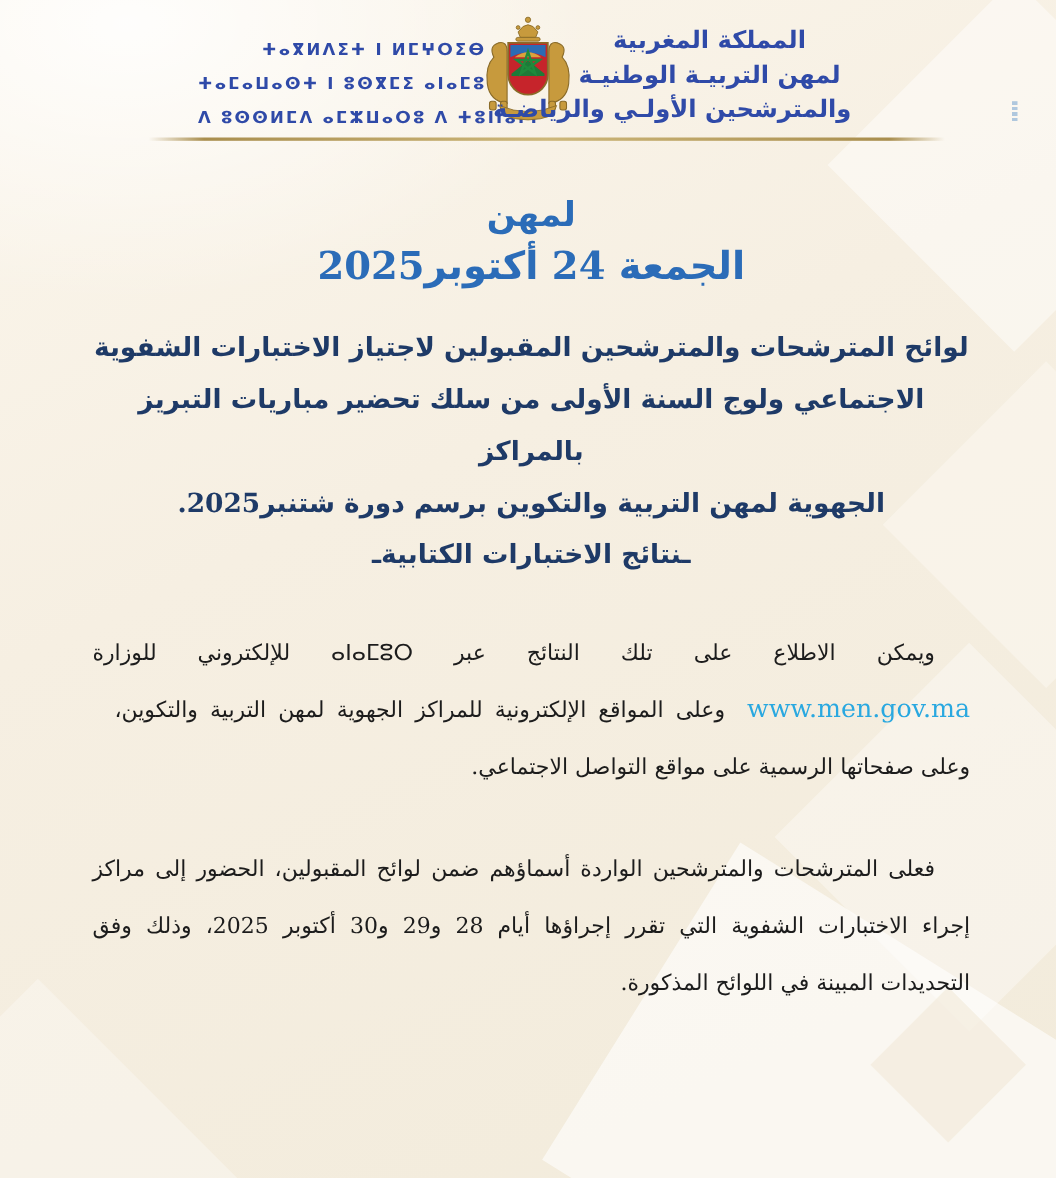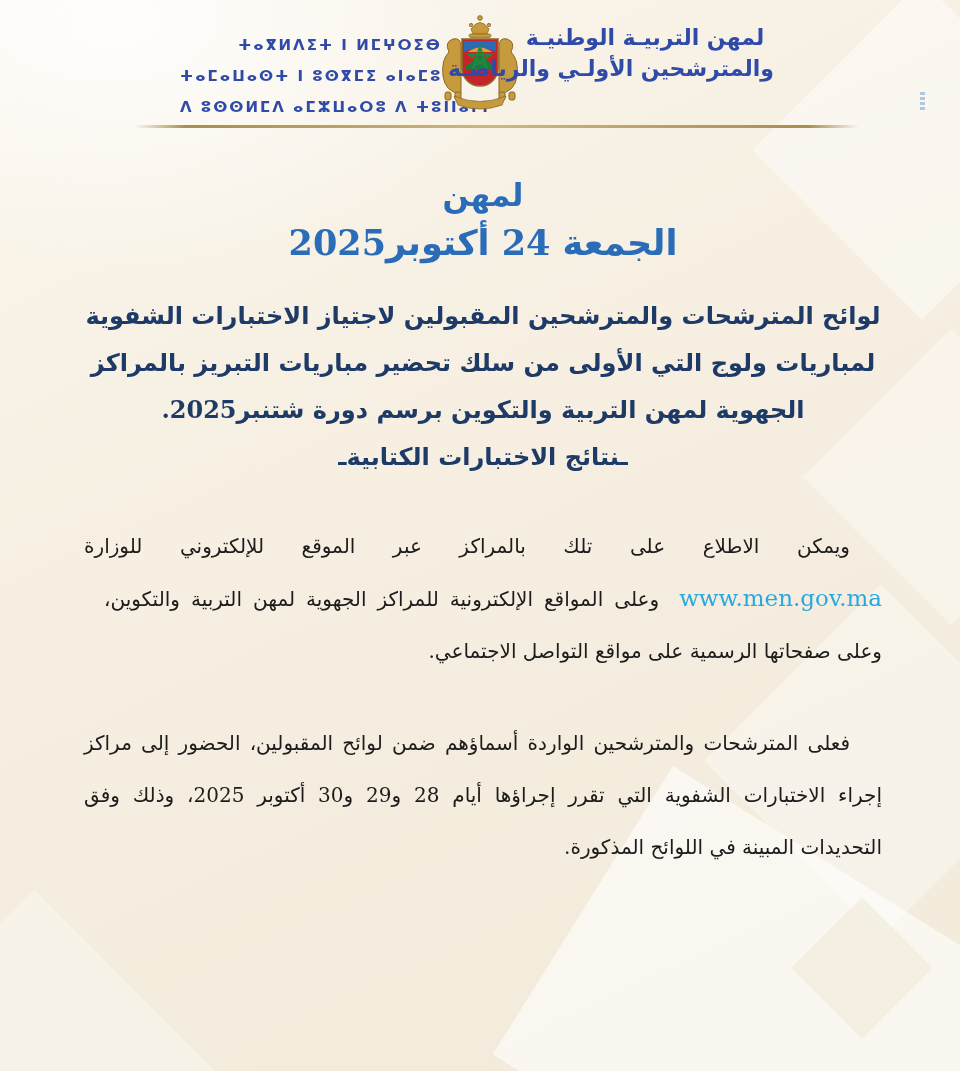--- a/index.html
+++ b/index.html
@@ -118,45 +118,46 @@
           <path d="M36 29 H68 V40 Q52 32 36 40 Z" fill="#2b6bb3"></path>
           <path d="M40 40 Q52 31 64 40 Z" fill="#d9a33c"></path>
           <path d="M37 55 L52 43 L67 55 V57 H37 Z" fill="#1e7a38"></path>
           <path d="M52 35 L58.5 54.9 L41.5 42.6 L62.5 42.6 L45.5 54.9 Z" fill="none" stroke="#1f8a3c" stroke-width="2.2" stroke-linejoin="miter"></path>
 
           <path d="M26 84 Q52 95 78 84 L74 93 Q52 101 30 93 Z" fill="#c79a3d" stroke="#8a6b28" stroke-width="0.8"></path>
         </svg>
       </div>
 
       <div class="arabic-hdr">
+        <div>المملكة المغربية</div>
         <div>لمهن التربيـة الوطنيـة</div>
         <div>والمترشحين الأولـي والرياضـة</div>
       </div>
     </div>
 
     <div class="gold-rule"></div>
     <div class="edge-mark"></div>
 
     <div class="doc">
       <div class="doc-inner">
 
         <div class="title">لمهن</div>
 
         <div class="date-line">الجمعة 24 أكتوبر2025</div>
 
         <div class="heading">
           <div>لوائح المترشحات والمترشحين المقبولين لاجتياز الاختبارات الشفوية</div>
-          <div>لمباريات ولوج التي الأولى من سلك تحضير مباريات التبريز بالمراكز</div>
+          <div>الاجتماعي ولوج السنة الأولى من سلك تحضير مباريات التبريز بالمراكز</div>
           <div>الجهوية لمهن التربية والتكوين برسم دورة شتنبر2025.</div>
           <div>ـنتائج الاختبارات الكتابيةـ</div>
         </div>
 
 
         <div class="para tight">
-          <div class="stretch">ويمكن الاطلاع على تلك بالمراكز عبر الموقع للإلكتروني للوزارة</div>
+          <div class="stretch">ويمكن الاطلاع على تلك النتائج عبر ⴰⵏⴰⵎⵓⵔ للإلكتروني للوزارة</div>
           <div class="cont-line">
             <a class="site-link" href="#">www.men.gov.ma</a><span>وعلى المواقع الإلكترونية للمراكز الجهوية لمهن التربية والتكوين، وعلى صفحاتها الرسمية على مواقع التواصل الاجتماعي.</span>
           </div>
         </div>
 
         <p class="para tight">فعلى المترشحات والمترشحين الواردة أسماؤهم ضمن لوائح المقبولين، الحضور إلى مراكز إجراء الاختبارات الشفوية التي تقرر إجراؤها أيام 28 و29 و30 أكتوبر 2025، وذلك وفق التحديدات المبينة في اللوائح المذكورة.</p>
 
       </div>
     </div>
 

